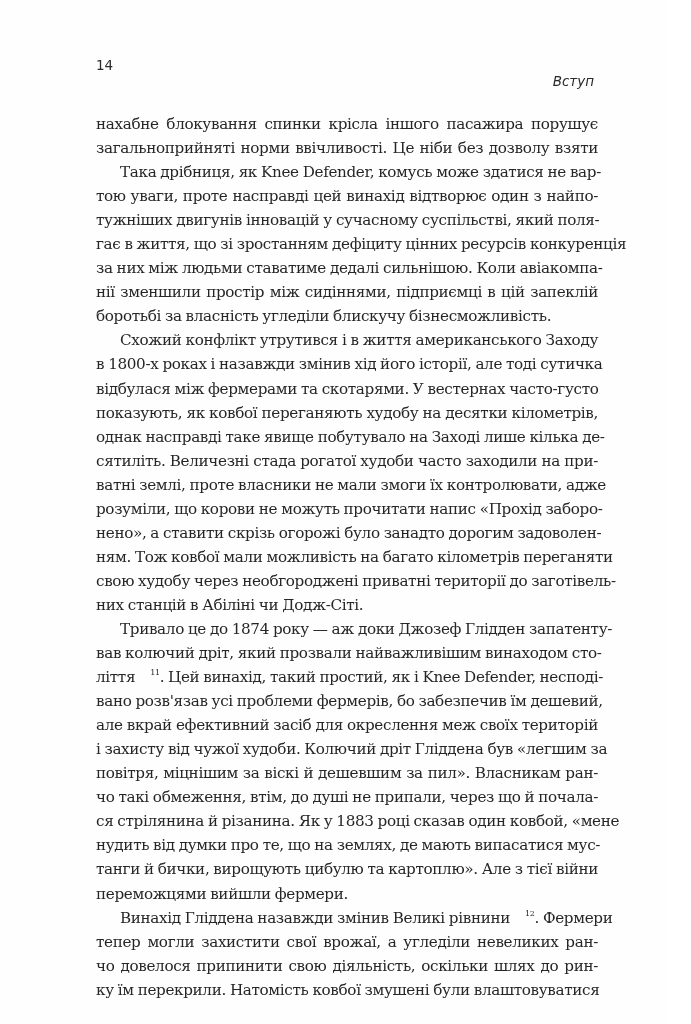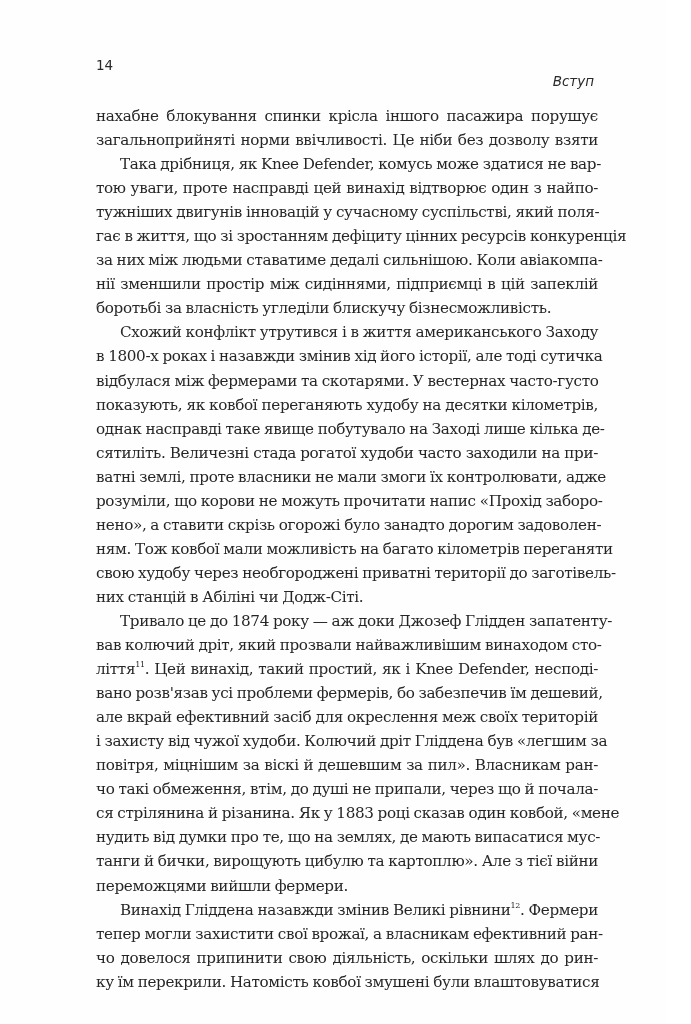--- a/index.html
+++ b/index.html
@@ -2,27 +2,27 @@
 <html><head>
 <meta charset="utf-8">
 <style>
   html, body { margin: 0; padding: 0; background: #ffffff; }
   body { width: 691px; height: 1024px; position: relative; overflow: hidden; }
   .page { position: absolute; left: 0; top: 0; width: 666px; height: 1024px; background: #fefefe; }
   .running-head { position: absolute; top: 57px; left: 96px; width: 498px; height: 20px;
     font-family: "DejaVu Sans", sans-serif; font-size: 13.5px; color: #2a2a2a; }
   .folio { position: absolute; left: 0; top: 0; }
   .section { position: absolute; right: 0; top: 16px; font-style: italic; }
-  .body { position: absolute; left: 96px; top: 104px; width: 502px;
+  .body { position: absolute; left: 96px; top: 112px; width: 502px;
     font-family: "DejaVu Serif", serif; font-size: 15.2px; color: #262626; }
   .line { height: 24.06px; line-height: 24.06px; white-space: nowrap; overflow: visible;
     text-align: justify; text-align-last: justify; letter-spacing: -0.35px; word-spacing: -0.5px; }
   .line.last { text-align-last: left; }
   .line.indent { padding-left: 24px; }
-  sup { font-size: 8px; line-height: 0; vertical-align: 7px; }
+  sup { font-size: 8px; line-height: 0; vertical-align: 7px; margin-left: 15px; }
 </style>
 </head>
 <body>
 
 <div class="page">
   <div class="running-head">
     <span class="folio">14</span>
     <span class="section">Вступ</span>
   </div>
   <div class="body" id="body-text">
@@ -62,18 +62,18 @@
         <div class="line">і захисту від чужої худоби. Колючий дріт Гліддена був «легшим за</div>
         <div class="line">повітря, міцнішим за віскі й дешевшим за пил». Власникам ран-</div>
         <div class="line">чо такі обмеження, втім, до душі не припали, через що й почала-</div>
         <div class="line">ся стрілянина й різанина. Як у 1883 році сказав один ковбой, «мене</div>
         <div class="line">нудить від думки про те, що на землях, де мають випасатися мус-</div>
         <div class="line">танги й бички, вирощують цибулю та картоплю». Але з тієї війни</div>
         <div class="line last">переможцями вийшли фермери.</div>
       </div>
       <div>
         <div class="line indent">Винахід Гліддена назавжди змінив Великі рівнини<sup>12</sup>. Фермери</div>
-        <div class="line">тепер могли захистити свої врожаї, а власникам ефективний ран-</div>
+        <div class="line">тепер могли захистити свої врожаї, а угледіли невеликих ран-</div>
         <div class="line">чо довелося припинити свою діяльність, оскільки шлях до рин-</div>
         <div class="line">ку їм перекрили. Натомість ковбої змушені були влаштовуватися</div>
       </div>
     </div>
 </div>
 
 </body></html>

